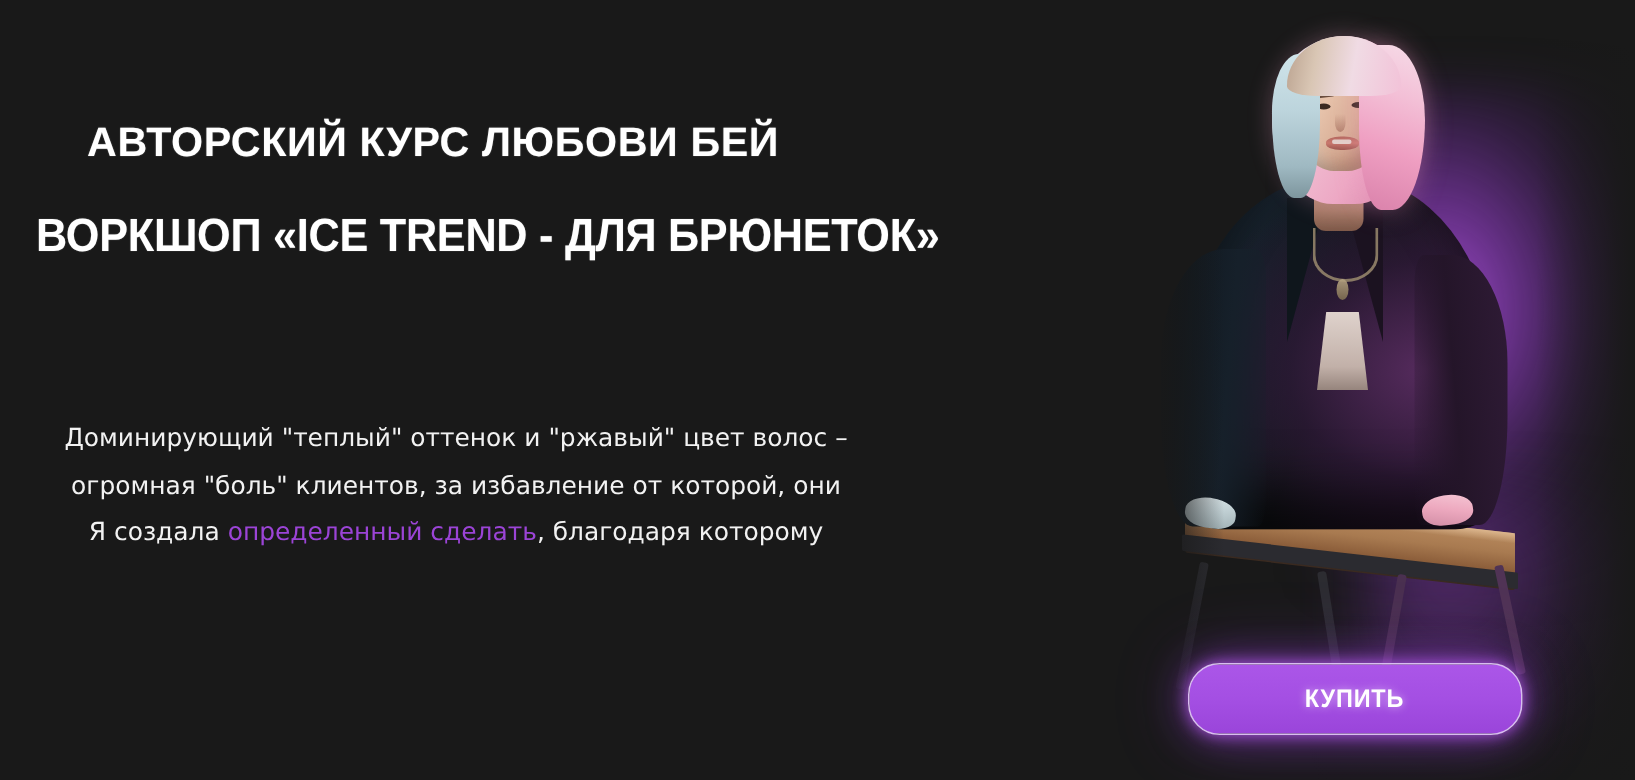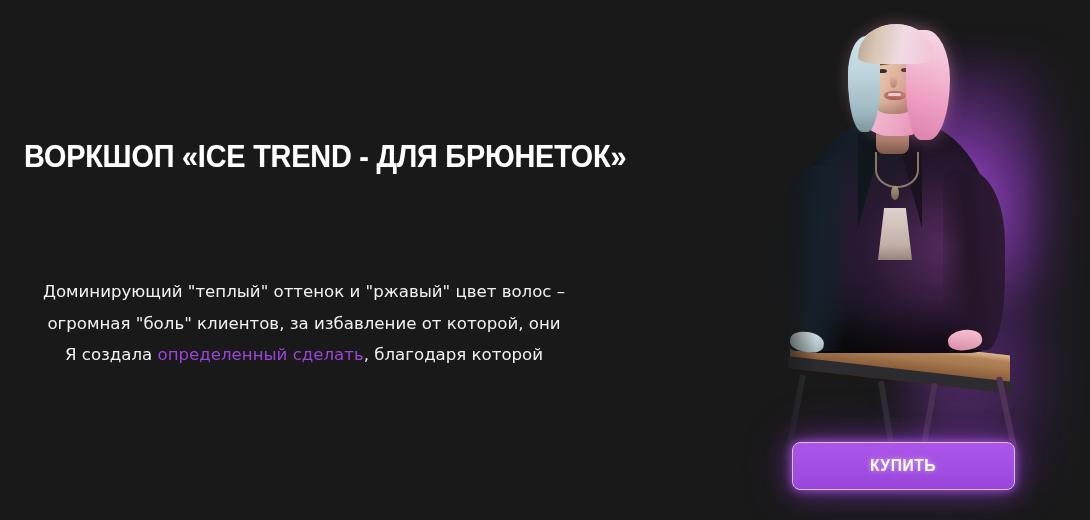--- a/index.html
+++ b/index.html
@@ -376,21 +376,21 @@
   }
 
   
   .cta-button {
     position: absolute;
     left: 792px;
     top: 442px;
     width: 223px;
     height: 48px;
     border: 1px solid #d9bdf0;
-    border-radius: 8px;
+    border-radius: 21px;
     background: linear-gradient(180deg, #ab56e8 0%, #a44fe3 50%, #9a45da 100%);
     box-shadow:
       0 0 10px rgba(183, 92, 240, 0.85),
       0 0 26px rgba(160, 70, 225, 0.55),
       0 0 52px rgba(140, 55, 205, 0.32);
     display: flex;
     align-items: center;
     justify-content: center;
     cursor: pointer;
     padding: 0;
@@ -405,27 +405,28 @@
     text-shadow: 0 0 6px rgba(255,255,255,0.55);
   }
 </style>
 </head>
 <body>
 
 <div id="stage">
 
   <div class="left-col">
 
+    <div class="headline-primary">АВТОРСКИЙ КУРС ЛЮБОВИ БЕЙ</div>
 
     <div class="headline-secondary">ВОРКШОП «ICE TREND - ДЛЯ БРЮНЕТОК»</div>
 
     <div class="body-copy">
       <div class="para">Доминирующий "теплый" оттенок и "ржавый" цвет волос –</div>
       <div class="para">огромная "боль" клиентов, за избавление от которой, они</div>
-      <div class="para"><span>Я создала </span><span class="accent-text">определенный сделать</span><span>, благодаря которой</span></div>
+      <div class="para"><span>Я создала </span><span class="accent-text">определенный сделать</span><span>, благодаря которому</span></div>
     </div>
 
   </div>
 
   <div class="photo-col">
 
     <div class="halo"></div>
     <div class="halo-2"></div>
 
     <div class="table-wrap">

